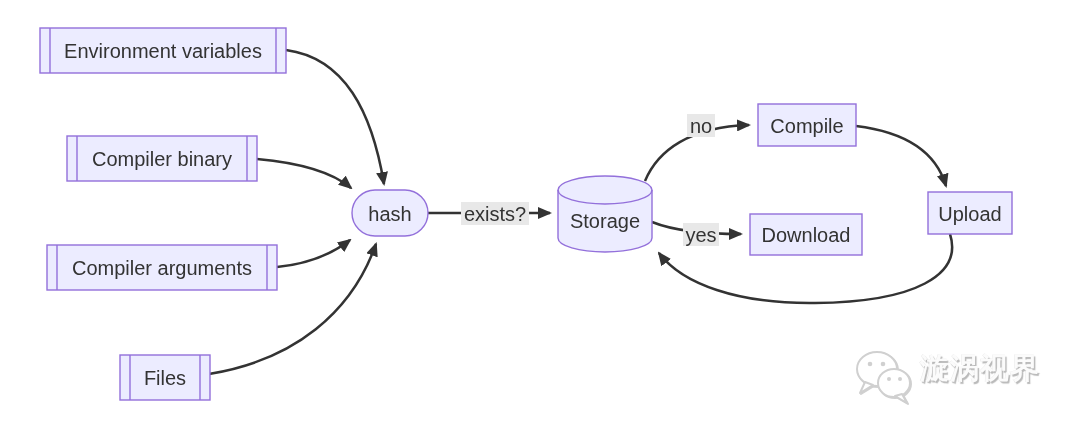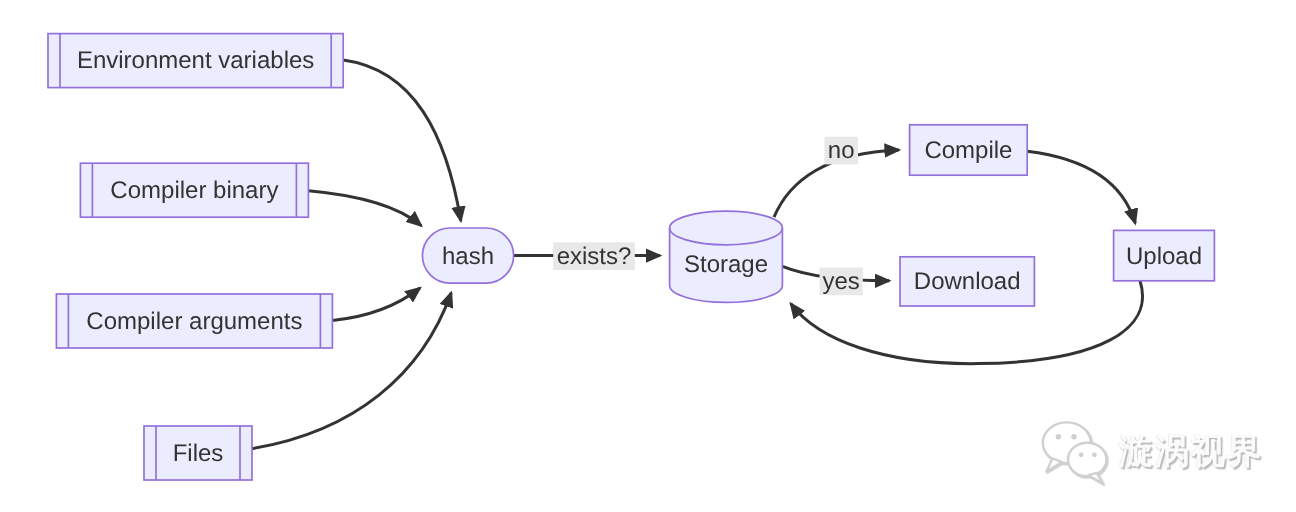--- a/index.html
+++ b/index.html
@@ -47,24 +47,24 @@
     fill: #333333;
     font-size: 20px;
     font-family: "Liberation Sans", sans-serif;
     text-anchor: middle;
     dominant-baseline: central;
   }
 
   
   .watermark {
     position: absolute;
-    right: 28px;
+    right: 40px;
     bottom: 22px;
     display: flex;
-    align-items: center;
+    align-items: flex-start;
     gap: 6px;
     user-select: none;
     pointer-events: none;
   }
   .watermark svg {
     filter: drop-shadow(1px 1px 0px rgba(170,170,170,0.55));
   }
   .watermark-text {
     font-size: 29px;
     font-weight: bold;

